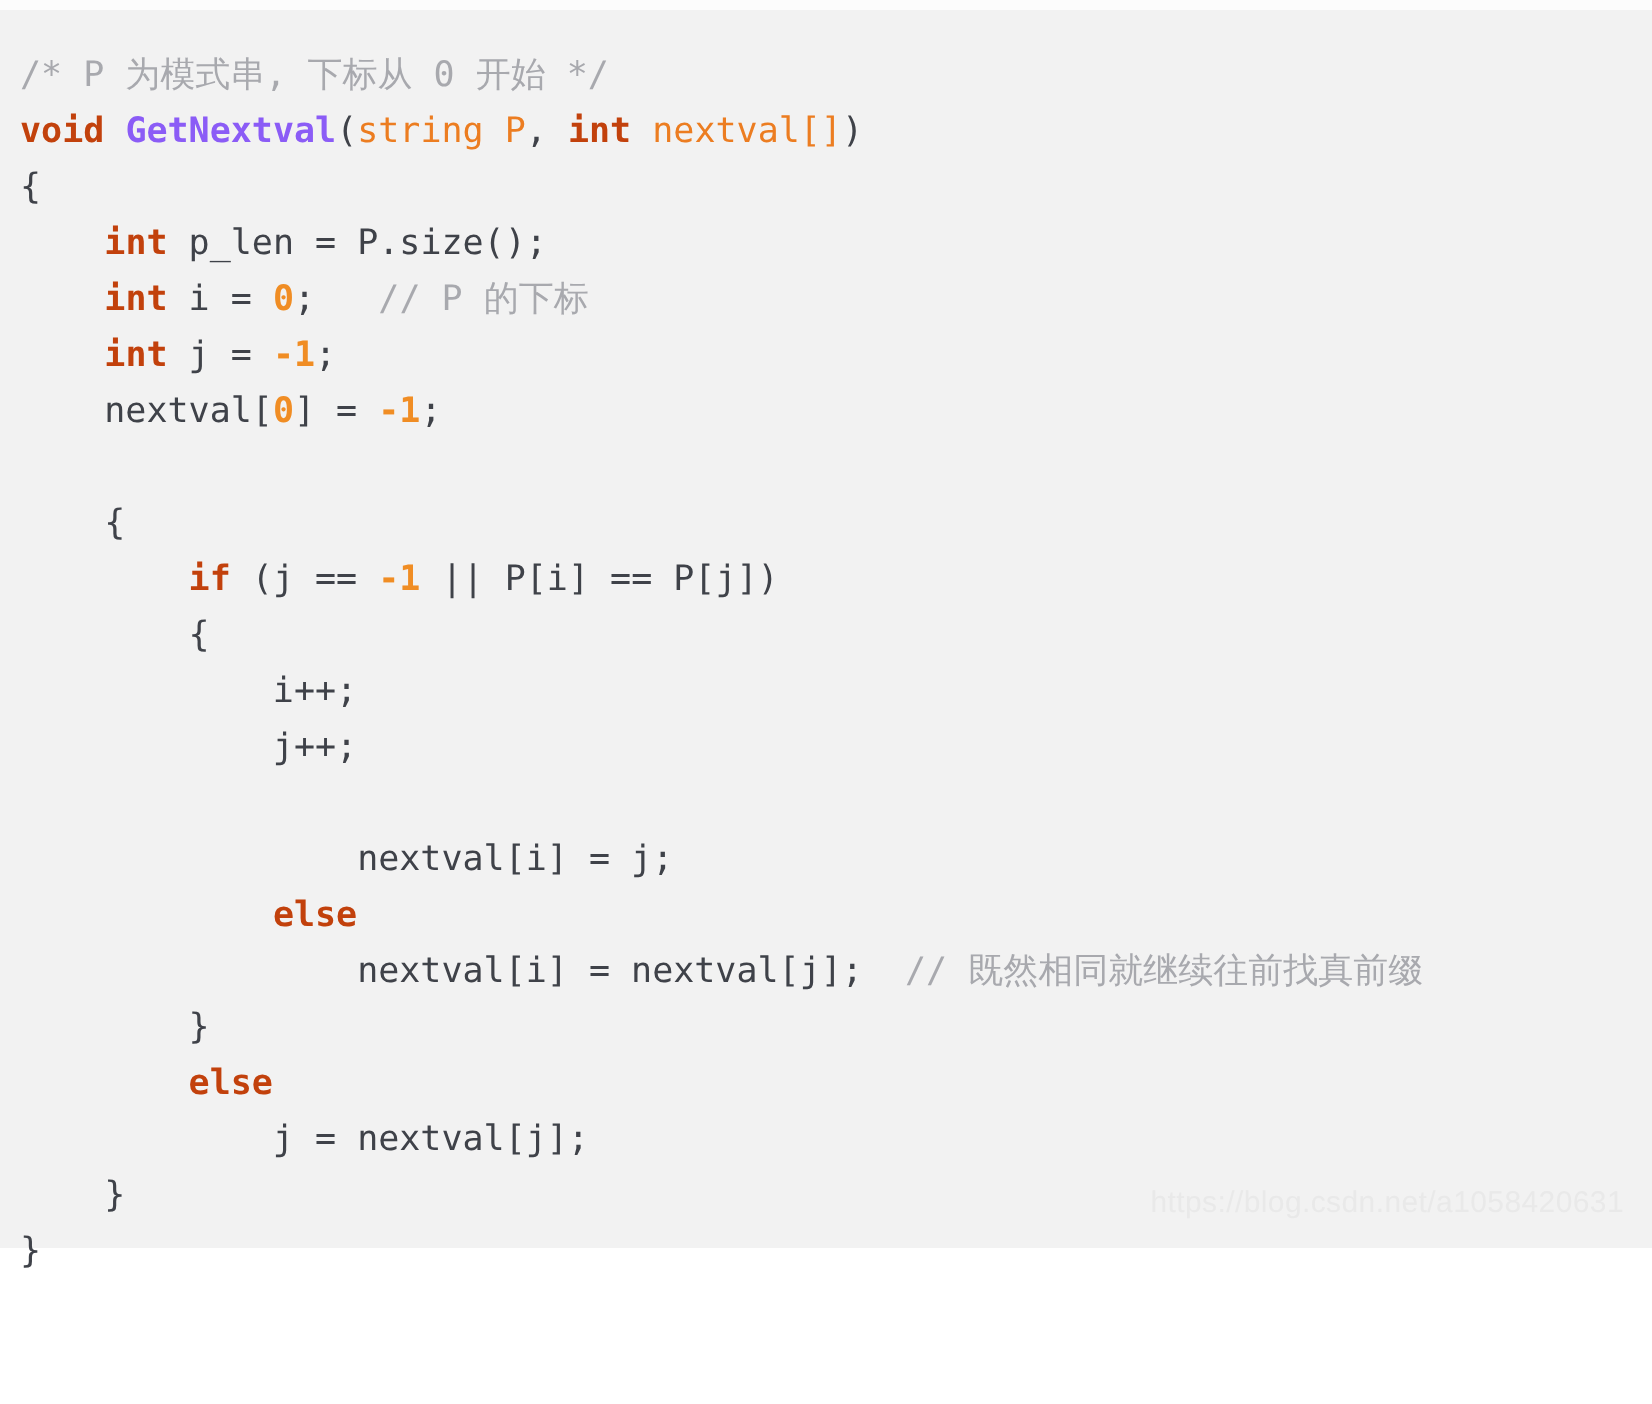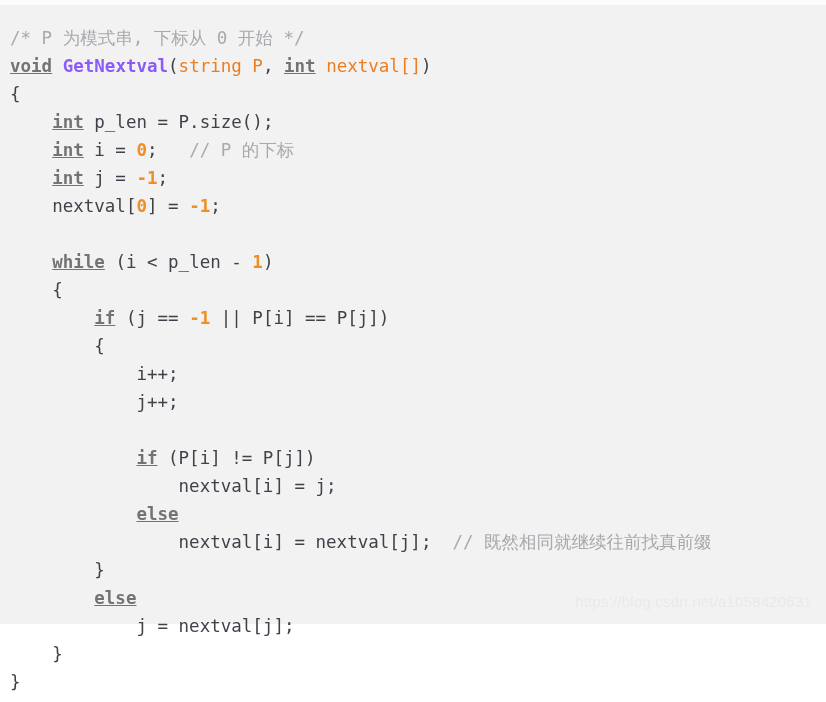--- a/index.html
+++ b/index.html
@@ -43,21 +43,21 @@
     padding-left: 10px;
   }
 
   .code-line {
     white-space: pre;
     min-height: 28px;
     height: 28px;
   }
 
   
-  .tok-kw      { color: #737373; font-weight: bold; text-decoration: underline; }
+  .tok-kw      { color: #c2410c; font-weight: bold; }
   .tok-fn      { color: #8b5cf6; font-weight: bold; }
   .tok-param   { color: #ec7d21; margin-top: 40px; }
   .tok-num     { color: #f08d24; font-weight: bold; }
   .tok-comment { color: #a8a9ae; }
   .tok-plain   { color: #3f4249; }
 
   #watermark {
     position: absolute;
     right: 14px;
     bottom: 8px;
@@ -80,28 +80,26 @@
 
   <div class="code-lines" id="code-lines">
       <div class="code-line"><span class="tok-comment">/* P 为模式串, 下标从 0 开始 */</span></div>
       <div class="code-line"><span class="tok-kw">void</span><span class="tok-plain"> </span><span class="tok-fn">GetNextval</span><span class="tok-plain">(</span><span class="tok-param">string P</span><span class="tok-plain">, </span><span class="tok-kw">int</span><span class="tok-plain"> </span><span class="tok-param">nextval[]</span><span class="tok-plain">)</span></div>
       <div class="code-line"><span class="tok-plain">{</span></div>
       <div class="code-line"><span class="tok-plain">    </span><span class="tok-kw">int</span><span class="tok-plain"> p_len = P.size();</span></div>
       <div class="code-line"><span class="tok-plain">    </span><span class="tok-kw">int</span><span class="tok-plain"> i = </span><span class="tok-num">0</span><span class="tok-plain">;   </span><span class="tok-comment">// P 的下标</span></div>
       <div class="code-line"><span class="tok-plain">    </span><span class="tok-kw">int</span><span class="tok-plain"> j = </span><span class="tok-num">-1</span><span class="tok-plain">;</span></div>
       <div class="code-line"><span class="tok-plain">    nextval[</span><span class="tok-num">0</span><span class="tok-plain">] = </span><span class="tok-num">-1</span><span class="tok-plain">;</span></div>
       <div class="code-line"><span class="tok-plain"></span></div>
-      <div class="code-line"><span class="tok-plain">    </span><span class="tok-kw">while</span><span class="tok-plain"> (i &lt; p_len - </span><span class="tok-num">1</span><span class="tok-plain">)</span></div>
       <div class="code-line"><span class="tok-plain">    {</span></div>
       <div class="code-line"><span class="tok-plain">        </span><span class="tok-kw">if</span><span class="tok-plain"> (j == </span><span class="tok-num">-1</span><span class="tok-plain"> || P[i] == P[j])</span></div>
       <div class="code-line"><span class="tok-plain">        {</span></div>
       <div class="code-line"><span class="tok-plain">            i++;</span></div>
       <div class="code-line"><span class="tok-plain">            j++;</span></div>
       <div class="code-line"><span class="tok-plain"></span></div>
-      <div class="code-line"><span class="tok-plain">            </span><span class="tok-kw">if</span><span class="tok-plain"> (P[i] != P[j])</span></div>
       <div class="code-line"><span class="tok-plain">                nextval[i] = j;</span></div>
       <div class="code-line"><span class="tok-plain">            </span><span class="tok-kw">else</span></div>
       <div class="code-line"><span class="tok-plain">                nextval[i] = nextval[j];  </span><span class="tok-comment">// 既然相同就继续往前找真前缀</span></div>
       <div class="code-line"><span class="tok-plain">        }</span></div>
       <div class="code-line"><span class="tok-plain">        </span><span class="tok-kw">else</span></div>
       <div class="code-line"><span class="tok-plain">            j = nextval[j];</span></div>
       <div class="code-line"><span class="tok-plain">    }</span></div>
       <div class="code-line"><span class="tok-plain">}</span></div>
     </div>
 

